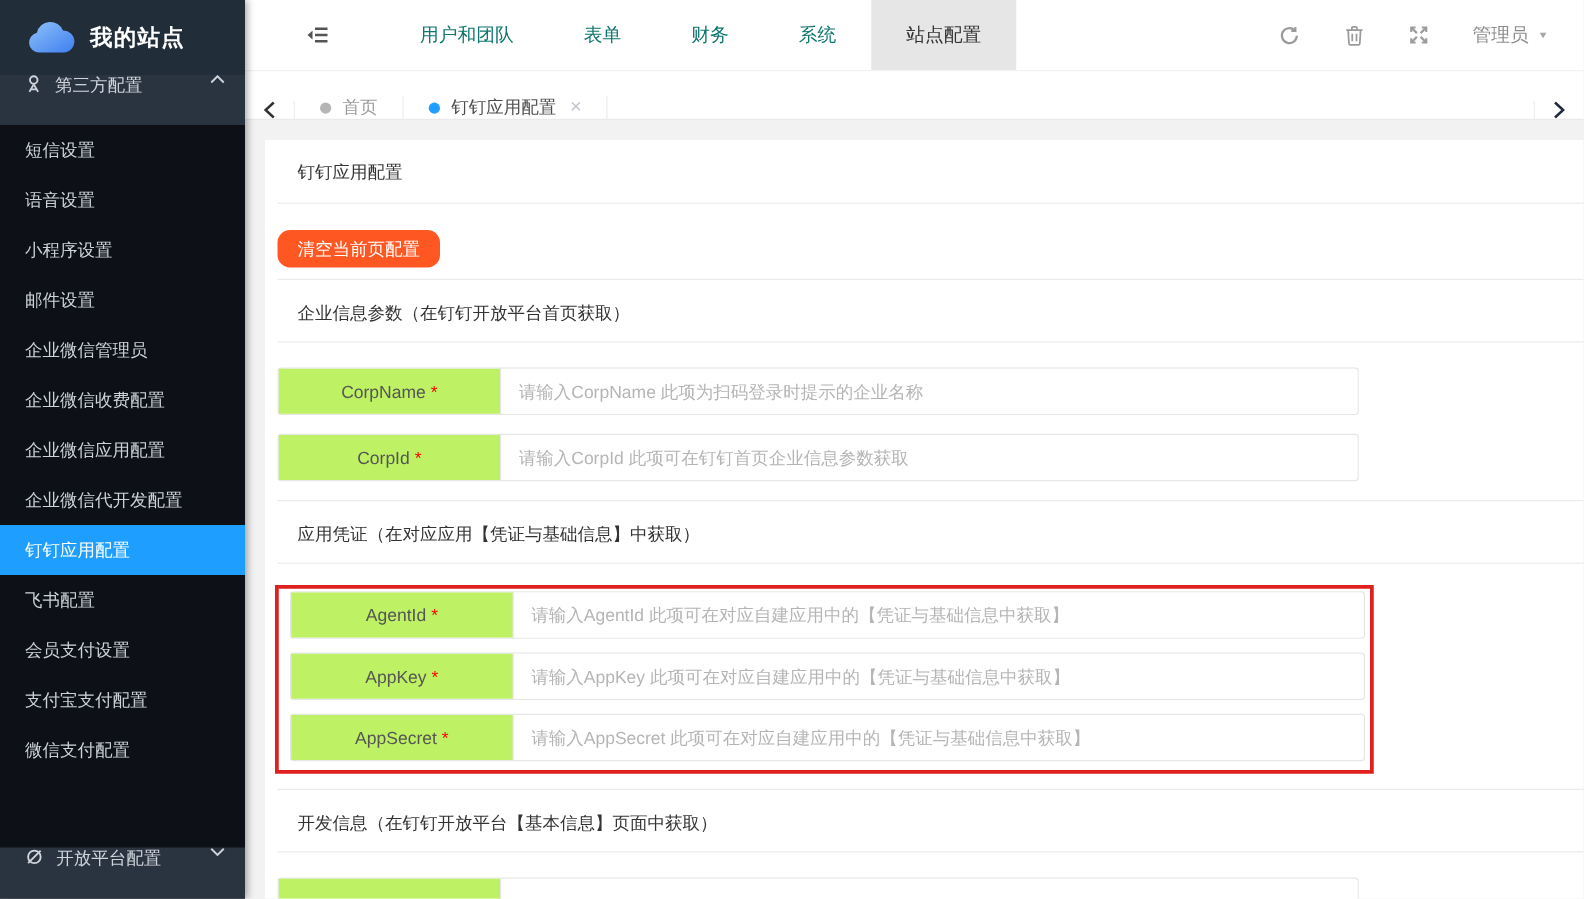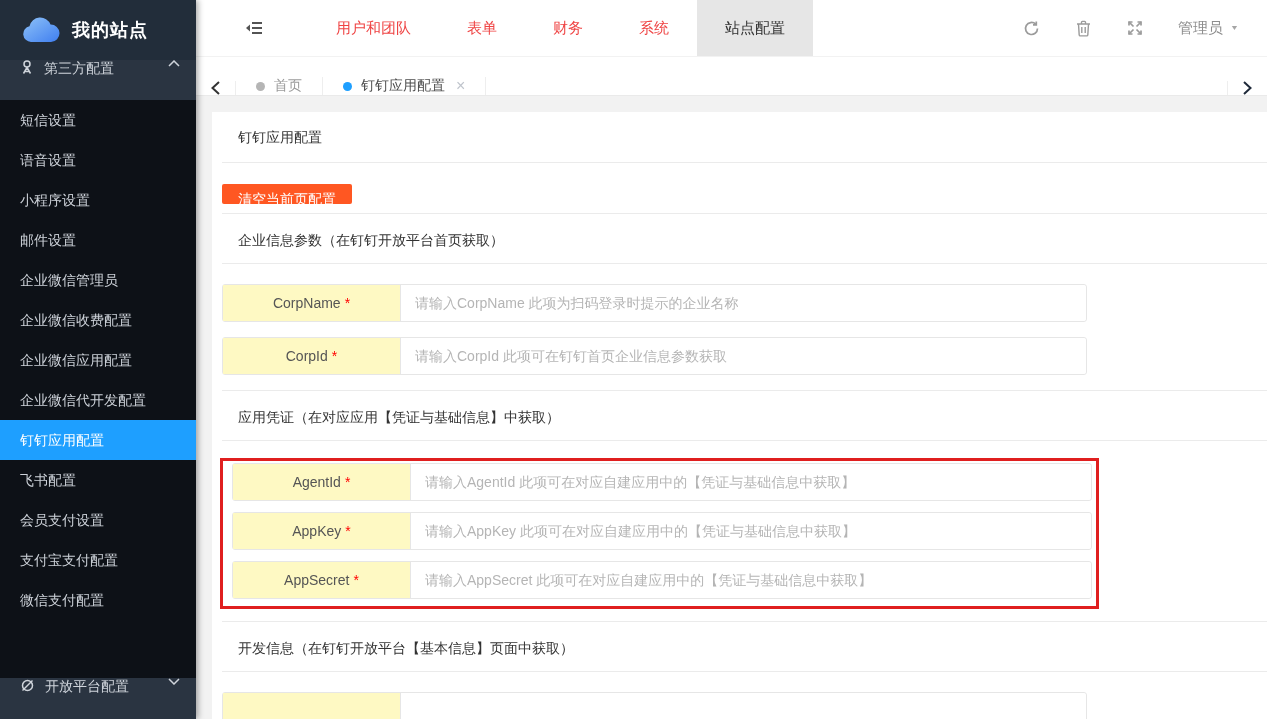--- a/index.html
+++ b/index.html
@@ -16,21 +16,21 @@
   .menu-item { height:40px; line-height:40px; padding-left:20px; font-size:14px; color:#cdd2d9; cursor:pointer; white-space:nowrap; }
   .menu-item.active { background:#1e9fff; color:#fff; }
   .side-group.footer { margin-top:auto; height:41px; flex-shrink:0; }
 
   
   .main { flex:1; display:flex; flex-direction:column; min-width:0; }
 
   .header { height:57px; background:#fff; display:flex; align-items:center; padding:0 28px 0 40px; border-bottom:1px solid #f2f2f2; flex-shrink:0; }
   .collapse-btn { width:36px; height:36px; display:flex; align-items:center; justify-content:center; cursor:pointer; margin-right:36px; }
   .topnav { display:flex; height:100%; align-items:stretch; }
-  .nav-item { display:flex; align-items:center; padding:0 28px; font-size:15px; color:#ef4444; cursor:pointer; }
+  .nav-item { display:flex; align-items:center; padding:0 28px; font-size:15px; color:#0f766e; cursor:pointer; }
   .nav-item.active { background:#e6e6e6; color:#333; }
   .header-right { margin-left:auto; display:flex; align-items:center; gap:14px; }
   .hicon { width:38px; height:38px; display:flex; align-items:center; justify-content:center; cursor:pointer; }
   .user-box { display:flex; align-items:center; gap:7px; color:#8d8d8d; font-size:15px; cursor:pointer; padding-left:10px; }
   .user-box .caret { font-size:9px; color:#a6a6a6; transform:scaleY(.8); }
 
   
   .tabbar { height:39px; background:#fff; display:flex; align-items:flex-end; border-bottom:1px solid #eaeaea; flex-shrink:0; }
   .tab-arrow { width:40px; display:flex; align-items:center; justify-content:center; cursor:pointer; }
   .tab-arrow.left { border-right:1px solid #eee; }
@@ -41,25 +41,25 @@
   .tab.inactive .dot { background:#b5b5b5; }
   .tab.active { color:#4d4d4d; }
   .tab.active .dot { background:#1e9fff; }
   .tab .close { color:#bfc4cc; font-size:16px; margin-left:2px; cursor:pointer; line-height:1; }
 
   
   .content { flex:1; background:#f2f2f2; padding:16px 0 0 16px; overflow:hidden; }
   .card { background:#fff; min-height:100%; }
   .card-title { padding:17px 16px 15px 26px; font-size:14px; color:#333; }
   .divider { border:none; border-top:1px solid #ebebeb; margin-left:10px; }
-  .btn-clear { display:inline-block; margin:21px 0 9px 10px; height:20px; line-height:30px; padding:0 16px; background:#ff5722; color:#fff; font-size:14px; border:none; border-radius:2px; cursor:pointer; }
+  .btn-clear { display:inline-block; margin:21px 0 9px 10px; height:30px; line-height:30px; padding:0 16px; background:#ff5722; color:#fff; font-size:14px; border:none; border-radius:10px; cursor:pointer; }
   .section-title { padding:18px 0 13px 26px; font-size:14px; color:#333; }
   .form-row { height:38px; display:flex; align-items:stretch; border:1px solid #e6e6e6; border-radius:3px; background:#fff; margin:15px 180px 15px 10px; }
   .form-row.first { margin-top:20px; }
-  .form-label { width:178px; background:#fef9c3; border-right:1px solid #e6e6e6; display:flex; align-items:center; justify-content:center; font-size:14px; color:#555; flex-shrink:0; }
+  .form-label { width:178px; background:#bef264; border-right:1px solid #e6e6e6; display:flex; align-items:center; justify-content:center; font-size:14px; color:#555; flex-shrink:0; }
   .form-label .star { color:#ff0000; margin-left:4px; }
   .form-input { flex:1; border:none; outline:none; padding:0 14px; font-size:14px; color:#666; border-radius:0 3px 3px 0; }
   .form-input::placeholder { color:#b5b5b5; }
   .highlight-box { border:3px solid #e01f1f; margin:17px 168px 12px 8px; padding:1px 4px 7px 8px; }
   .highlight-box .form-row { margin:1px 0 11px 1px; }
   .highlight-box .form-row:last-child { margin-bottom:0; }
   .mt9 { margin-top:9px; }
 
   svg { display:block; }
 </style>

